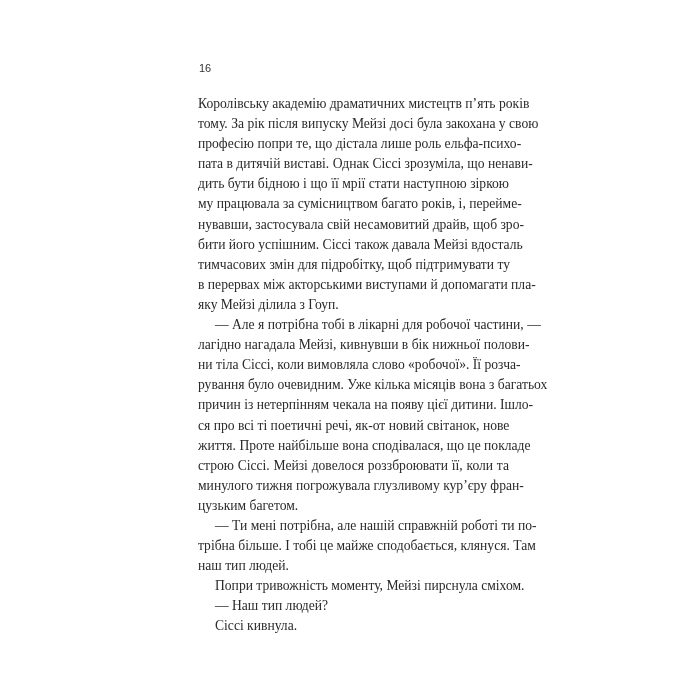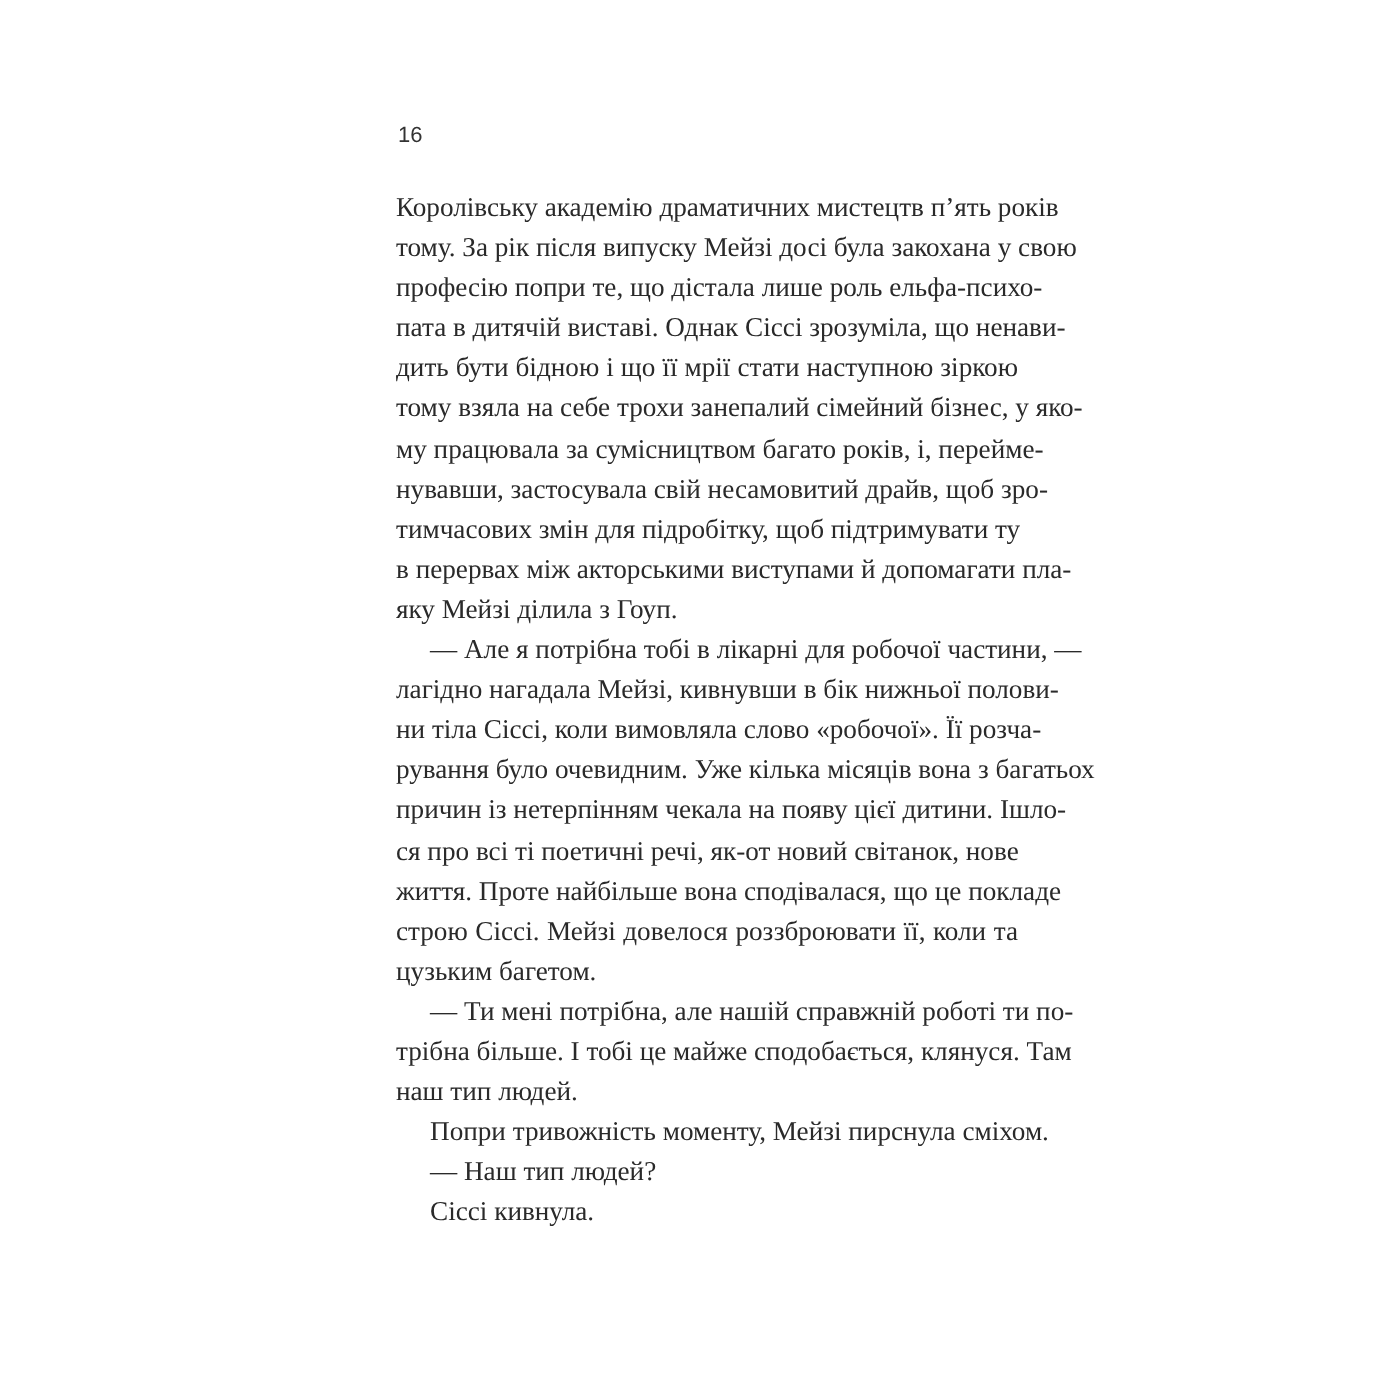--- a/index.html
+++ b/index.html
@@ -21,34 +21,35 @@
 <body>
 
 <div class="page">
   <div class="page-number">16</div>
   <div class="text-block" id="text-block">
       <span class="line">Королівську академію драматичних мистецтв п’ять років</span>
       <span class="line">тому. За рік після випуску Мейзі досі була закохана у свою</span>
       <span class="line">професію попри те, що дістала лише роль ельфа-психо-</span>
       <span class="line">пата в дитячій виставі. Однак Сіссі зрозуміла, що ненави-</span>
       <span class="line">дить бути бідною і що її мрії стати наступною зіркою</span>
-      <span class="line">тому взяла на себе трохи занепалий сімейний бізнес, у яко-</span>
       <span class="line">му працювала за сумісництвом багато років, і, переймe-</span>
       <span class="line">нувавши, застосувала свій несамовитий драйв, щоб зро-</span>
+      <span class="line">бити його успішним. Сіссі також давала Мейзі вдосталь</span>
       <span class="line">тимчасових змін для підробітку, щоб підтримувати ту</span>
       <span class="line">в перервах між акторськими виступами й допомагати пла-</span>
       <span class="line last">яку Мейзі ділила з Гоуп.</span>
       <span class="line indent">— Але я потрібна тобі в лікарні для робочої частини, —</span>
       <span class="line">лагідно нагадала Мейзі, кивнувши в бік нижньої полови-</span>
       <span class="line">ни тіла Сіссі, коли вимовляла слово «робочої». Її розча-</span>
       <span class="line">рування було очевидним. Уже кілька місяців вона з багатьох</span>
       <span class="line">причин із нетерпінням чекала на появу цієї дитини. Ішло-</span>
       <span class="line">ся про всі ті поетичні речі, як-от новий світанок, нове</span>
       <span class="line">життя. Проте найбільше вона сподівалася, що це покладе</span>
       <span class="line">строю Сіссі. Мейзі довелося роззброювати її, коли та</span>
+      <span class="line">минулого тижня погрожувала глузливому кур’єру фран-</span>
       <span class="line last">цузьким багетом.</span>
       <span class="line indent">— Ти мені потрібна, але нашій справжній роботі ти по-</span>
       <span class="line">трібна більше. І тобі це майже сподобається, клянуся. Там</span>
       <span class="line last">наш тип людей.</span>
       <span class="line indent last">Попри тривожність моменту, Мейзі пирснула сміхом.</span>
       <span class="line indent last">— Наш тип людей?</span>
       <span class="line indent last">Сіссі кивнула.</span>
     </div>
 </div>
 

